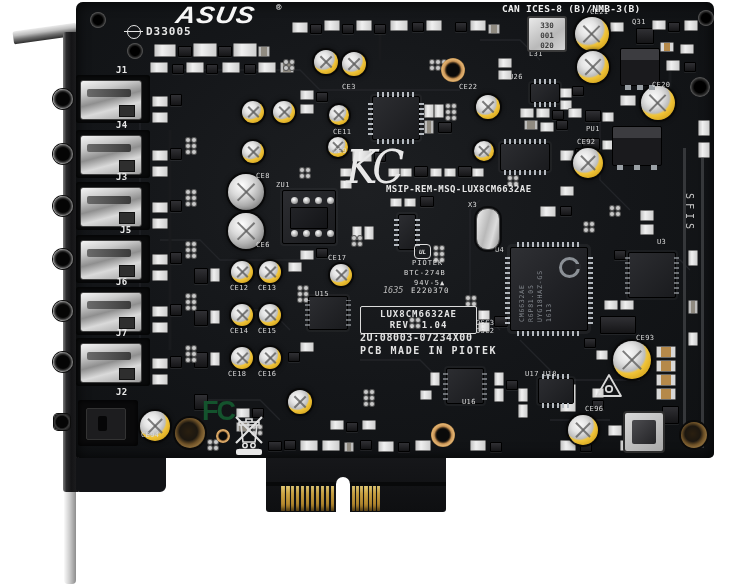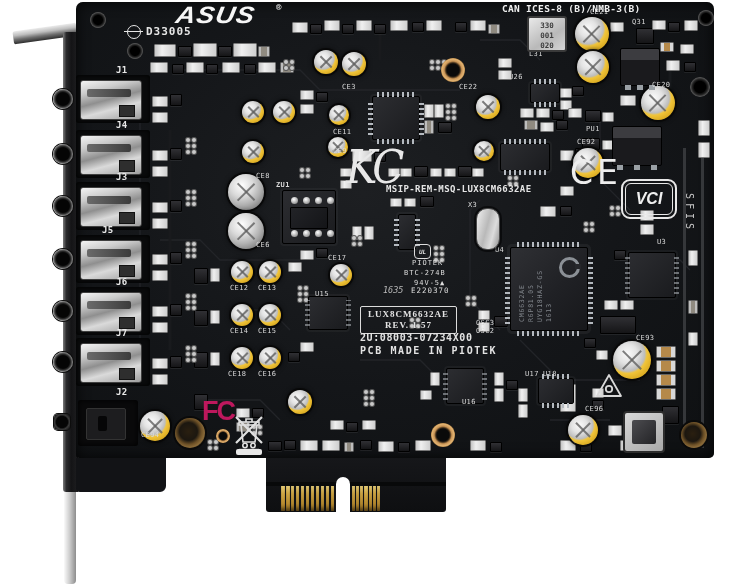--- a/index.html
+++ b/index.html
@@ -86,25 +86,25 @@
   .msip{position:absolute;left:386px;top:184px;color:#e5e5e5;font-size:9px;font-weight:bold;letter-spacing:.4px;z-index:6;}
   .cemark{position:absolute;left:570px;top:153px;color:#ededed;font-family:"DejaVu Sans",sans-serif;
     font-size:33px;letter-spacing:4px;z-index:6;}
   .vcci{position:absolute;left:621px;top:179px;width:52px;height:36px;border:2px solid #e8e8e8;
     border-radius:9px;z-index:6;display:flex;align-items:center;justify-content:center;}
   .vcci::before{content:"";position:absolute;inset:2px;border:1px solid #e8e8e8;border-radius:6px;}
   .vcci span{color:#efefef;font-family:"Liberation Sans",sans-serif;font-weight:bold;font-style:italic;font-size:16px;}
   .sfis{position:absolute;left:684px;top:193px;color:#c8c8c8;font-size:10px;letter-spacing:4px;
     writing-mode:vertical-rl;z-index:6;}
   .modelbox{position:absolute;left:360px;top:306px;border:1.5px solid #dcdcdc;border-radius:2px;
-    padding:2px 7px;z-index:6;text-align:center;font-family:Liberation Serif, serif;}
+    padding:2px 19px;z-index:6;text-align:center;}
   .modelbox div{color:#e3e3e3;font-size:9px;font-weight:bold;letter-spacing:1px;line-height:11px;}
   .partno{position:absolute;left:360px;top:332px;color:#e3e3e3;font-size:10px;font-weight:bold;letter-spacing:.6px;z-index:6;}
   .madein{position:absolute;left:360px;top:345px;color:#e3e3e3;font-size:10px;font-weight:bold;letter-spacing:1.6px;z-index:6;}
-  .fcc{position:absolute;left:202px;top:396px;color:#be185d;font-family:"Liberation Sans",sans-serif;
+  .fcc{position:absolute;left:202px;top:396px;color:#14532d;font-family:"Liberation Sans",sans-serif;
     font-weight:800;font-size:27px;letter-spacing:-2px;z-index:6;}
   .ulbox{position:absolute;left:414px;top:244px;width:15px;height:13px;border:1.5px solid #ddd;
     border-radius:4px;color:#ddd;font-size:6px;font-weight:bold;font-style:italic;text-align:center;line-height:13px;z-index:6;}
   .ptk{position:absolute;color:#dedede;font-size:7px;letter-spacing:1px;z-index:6;white-space:nowrap;}
   .datecode{position:absolute;left:383px;top:285px;color:#b9b9b9;font-size:8.5px;font-style:italic;z-index:6;}
   .serial{position:absolute;left:411px;top:286px;color:#dedede;font-size:7.5px;letter-spacing:1px;z-index:6;}
   .whitebar{position:absolute;left:236px;top:449px;width:26px;height:6px;background:#e8e8e8;border-radius:2px;z-index:6;}
   .traceline{position:absolute;width:3px;background:#35373a;z-index:2;}
   
   .mainchip{position:absolute;left:510px;top:247px;width:76px;height:82px;z-index:5;
@@ -206,21 +206,21 @@
         <div class="jack-tab" style="left: 38px; top: 24px; width: 14px; height: 10px;"></div>
       </div>
       <div class="jack-port" style="left: 53px; top: 196px; width: 20px; height: 20px;"></div>
       <div class="lbl big" style="left: 116px; top: 173px;">J3</div>
       <div class="jack-housing" style="left: 76px; top: 235px; width: 74px; height: 48px;"></div>
       <div class="jack-body" style="left: 80px; top: 240px; width: 60px; height: 38px;">
         <div class="jack-slot" style="left: 6px; top: 8px; width: 44px; height: 8px;"></div>
         <div class="jack-tab" style="left: 38px; top: 24px; width: 14px; height: 10px;"></div>
       </div>
       <div class="jack-port" style="left: 53px; top: 249px; width: 20px; height: 20px;"></div>
-      <div class="lbl big" style="left: 102px; top: 226px;">J5</div>
+      <div class="lbl big" style="left: 120px; top: 226px;">J5</div>
       <div class="jack-housing" style="left: 76px; top: 287px; width: 74px; height: 48px;"></div>
       <div class="jack-body" style="left: 80px; top: 292px; width: 60px; height: 38px;">
         <div class="jack-slot" style="left: 6px; top: 8px; width: 44px; height: 8px;"></div>
         <div class="jack-tab" style="left: 38px; top: 24px; width: 14px; height: 10px;"></div>
       </div>
       <div class="jack-port" style="left: 53px; top: 301px; width: 20px; height: 20px;"></div>
       <div class="lbl big" style="left: 116px; top: 278px;">J6</div>
       <div class="jack-housing" style="left: 76px; top: 338px; width: 74px; height: 48px;"></div>
       <div class="jack-body" style="left: 80px; top: 343px; width: 60px; height: 38px;">
         <div class="jack-slot" style="left: 6px; top: 8px; width: 44px; height: 8px;"></div>
@@ -678,21 +678,21 @@
       <div class="lbl" style="left: 459px; top: 84px;">CE22</div>
       <div class="lbl" style="left: 328px; top: 255px;">CE17</div>
       <div class="lbl" style="left: 230px; top: 285px;">CE12</div>
       <div class="lbl" style="left: 258px; top: 285px;">CE13</div>
       <div class="lbl" style="left: 230px; top: 328px;">CE14</div>
       <div class="lbl" style="left: 258px; top: 328px;">CE15</div>
       <div class="lbl" style="left: 228px; top: 371px;">CE18</div>
       <div class="lbl" style="left: 258px; top: 371px;">CE16</div>
       <div class="lbl" style="left: 256px; top: 173px;">CE8</div>
       <div class="lbl" style="left: 256px; top: 242px;">CE6</div>
-      <div class="lbl" style="left: 276px; top: 182px; font-weight: bold;">ZU1</div>
+      <div class="lbl" style="left: 276px; top: 182px;">ZU1</div>
       <div class="lbl" style="left: 315px; top: 291px;">U15</div>
       <div class="lbl" style="left: 462px; top: 399px;">U16</div>
       <div class="lbl" style="left: 525px; top: 371px;">U17</div>
       <div class="lbl" style="left: 543px; top: 371px;">U18</div>
       <div class="lbl" style="left: 509px; top: 74px;">U26</div>
       <div class="lbl" style="left: 586px; top: 126px;">PU1</div>
       <div class="lbl" style="left: 632px; top: 19px;">Q31</div>
       <div class="lbl" style="left: 529px; top: 51px;">L31</div>
       <div class="lbl" style="left: 468px; top: 202px;">X3</div>
       <div class="lbl" style="left: 495px; top: 247px;">U4</div>
@@ -710,24 +710,20 @@
   <div class="traceline" style="left:683px;top:148px;height:295px;"></div>
   <div class="traceline" style="left:701px;top:148px;height:300px;"></div>
 
   <div class="asus">ASUS</div>
   <div class="reg">®</div>
   <div class="theta"></div>
   <div class="d33005">D33005</div>
   <div class="canices">CAN ICES-8 (B)/NMB-3(B)</div>
   <div class="kc">KC</div>
   <div class="msip">MSIP-REM-MSQ-LUX8CM6632AE</div>
-  <div class="cemark">CE</div>
-  <div class="vcci">
-      <span>VCI</span>
-    </div>
   <div class="sfis">SFIS</div>
   <div class="fcc">FC</div>
 
   <svg class="abs z6" style="left:234px;top:416px;" width="30" height="36" viewBox="0 0 30 36">
     <g stroke="#e0e0e0" stroke-width="1.6" fill="none">
       <rect x="5" y="6" width="20" height="3"></rect>
       <path d="M7 9 L9 26 L21 26 L23 9"></path>
       <path d="M12 6 L12 3 L18 3 L18 6"></path>
       <circle cx="11" cy="29.5" r="2.2"></circle>
         <circle cx="19" cy="29.5" r="2.2"></circle>
@@ -738,21 +734,21 @@
 
   <svg class="abs z6" style="left:594px;top:372px;" width="30" height="28" viewBox="0 0 30 28">
     <g stroke="#d8d8d8" stroke-width="1.8" fill="none">
       <path d="M15 3 L27 24 L3 24 Z" stroke-linejoin="round"></path>
       <circle cx="15" cy="17" r="3.2"></circle>
     </g>
   </svg>
 
   <div class="modelbox">
     <div>LUX8CM6632AE</div>
-    <div>REV. 1.57</div>
+    <div>REV. 1.04</div>
   </div>
   <div class="partno">2U:08003-07234X00</div>
   <div class="madein">PCB MADE IN PIOTEK</div>
   <div class="whitebar"></div>
 
   <div class="ulbox">UL</div>
   <div class="ptk" style="left:412px;top:259px;">PIOTEK</div>
   <div class="ptk" style="left:404px;top:269px;">BTC-274B</div>
   <div class="ptk" style="left:414px;top:279px;">94V-5▲</div>
   <div class="datecode">1635</div>

